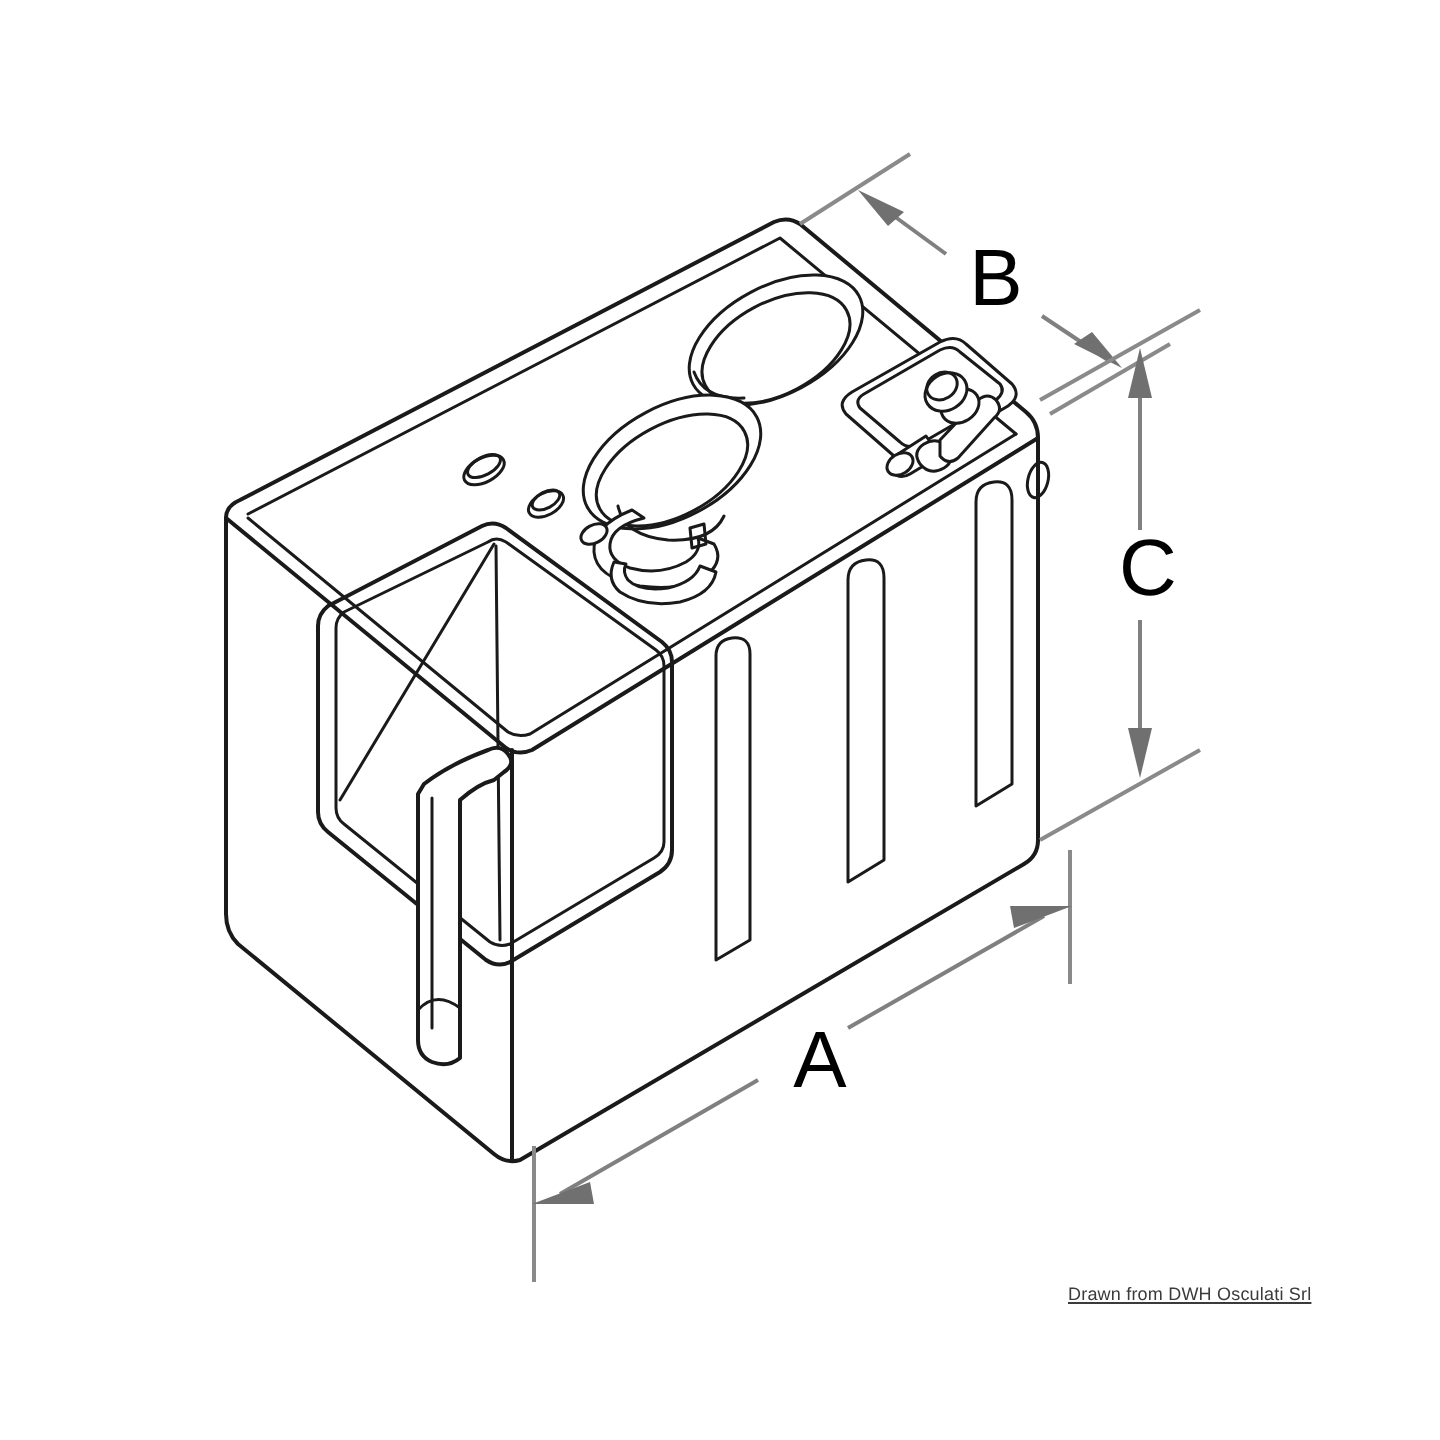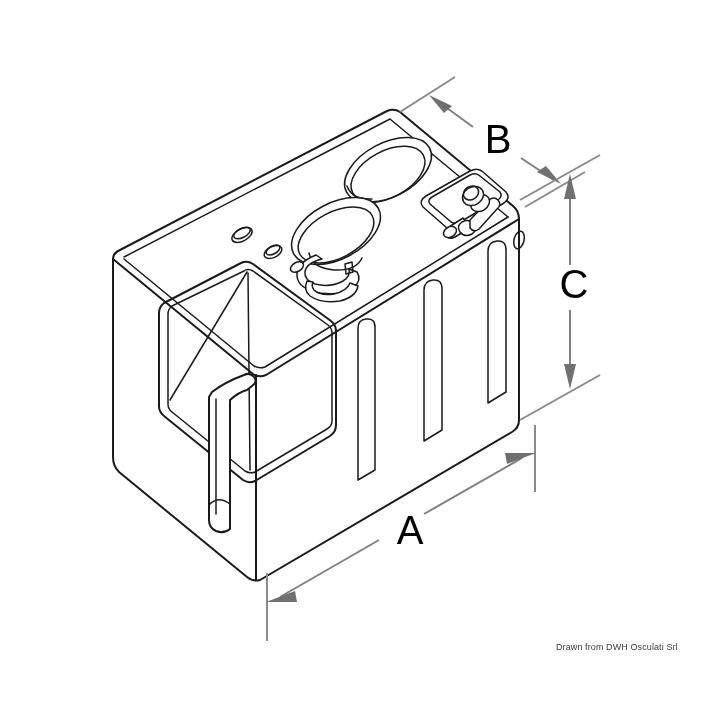--- a/index.html
+++ b/index.html
@@ -311,15 +311,15 @@
     <line class="dim-line" x1="280" y1="597" x2="379" y2="540"></line>
     <line class="dim-line" x1="424" y1="514" x2="522" y2="458"></line>
 
     <polygon class="dim-arrow" points="266,602 295,591 297,602"></polygon>
     <polygon class="dim-arrow" points="536,453 507,464 505,453"></polygon>
     <text class="dim-label" x="410" y="533">A</text>
   </g>
 
 </svg>
 
-<div class="credit-text" style="left:556px; top:642px;">Drawn from DWH Osculati Srl</div>
+<div class="credit-text" style="left:534px; top:642px;text-decoration:underline;">Drawn from DWH Osculati Srl</div>
 
 </div>
 
 </body></html>

